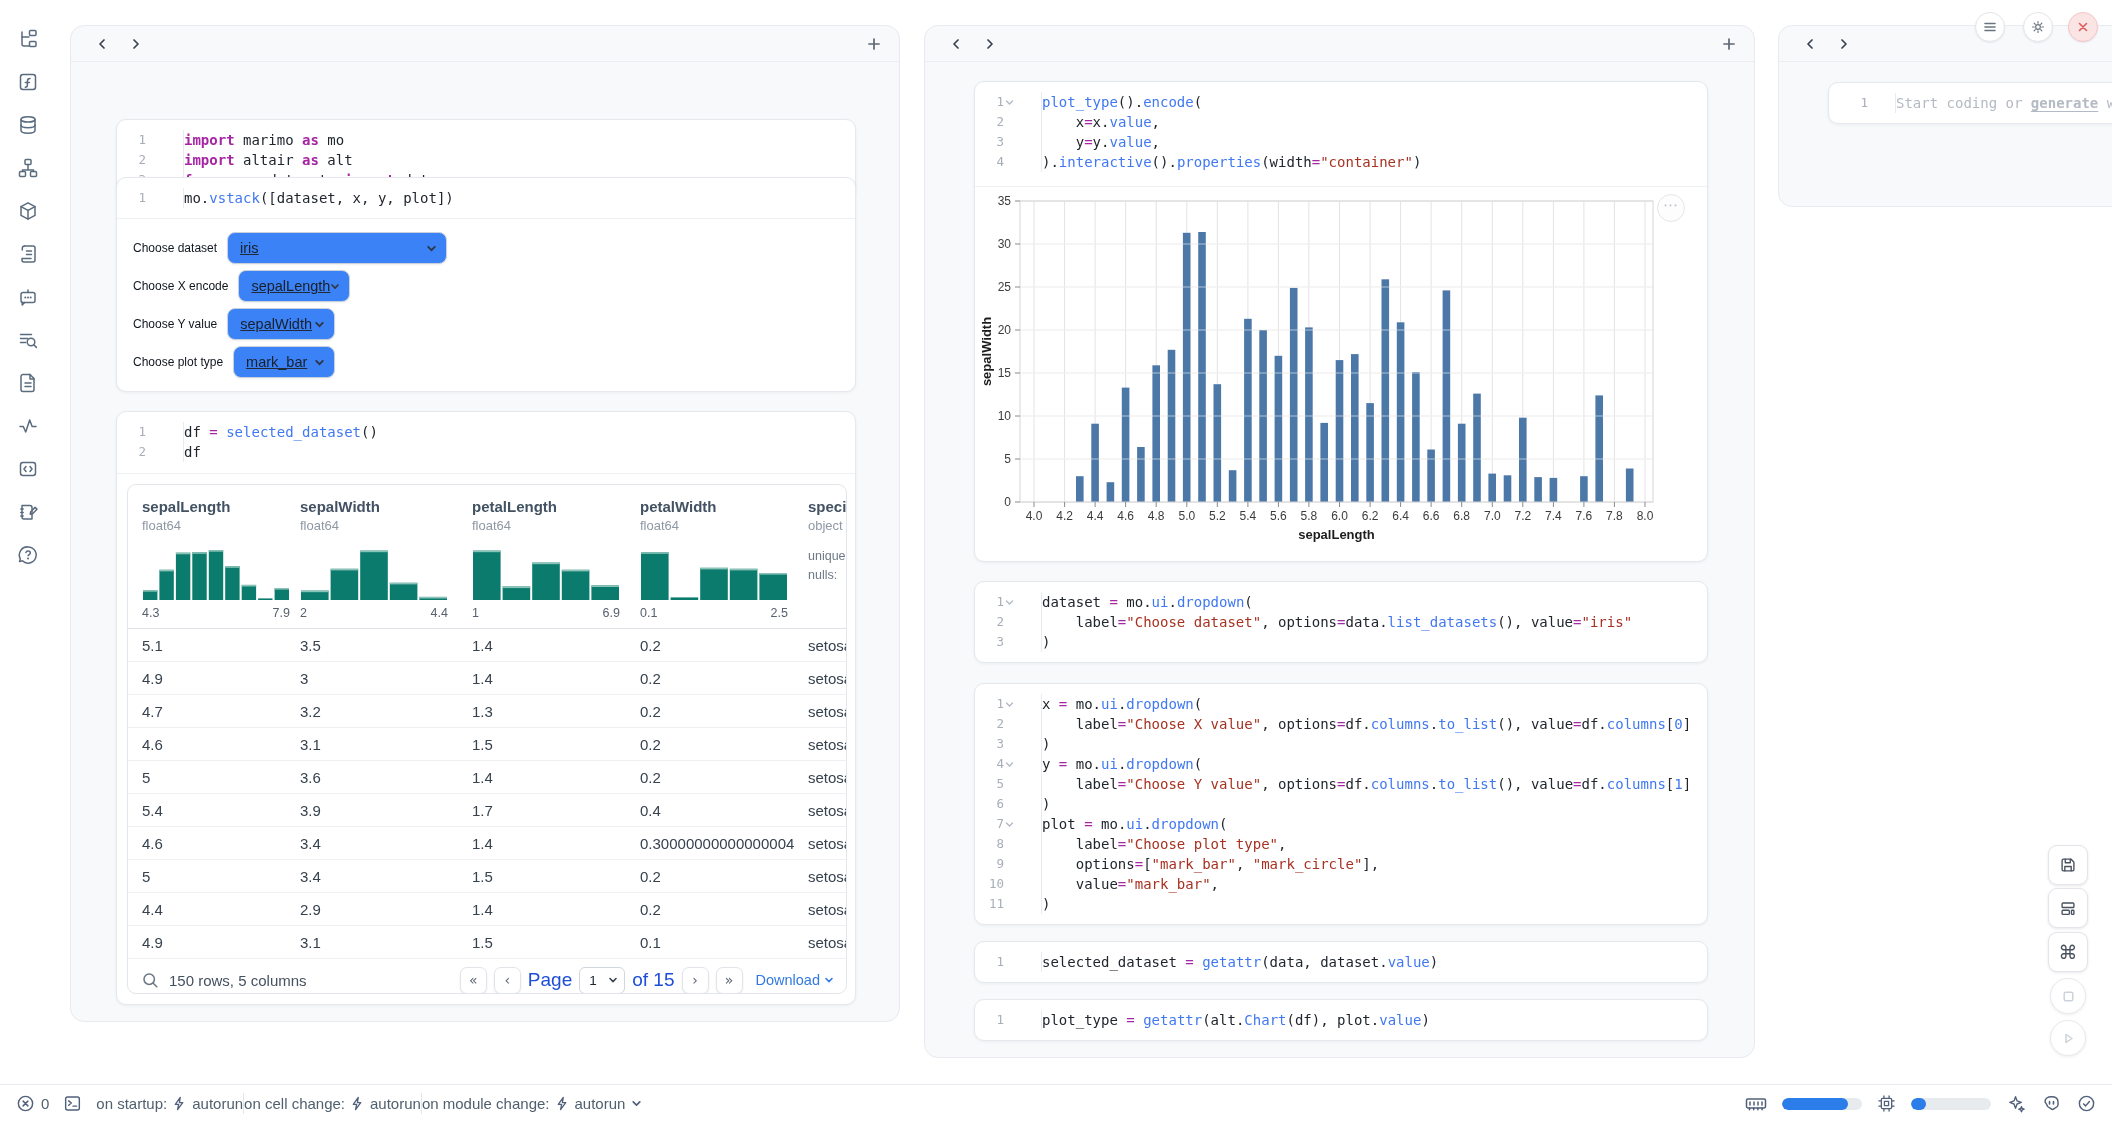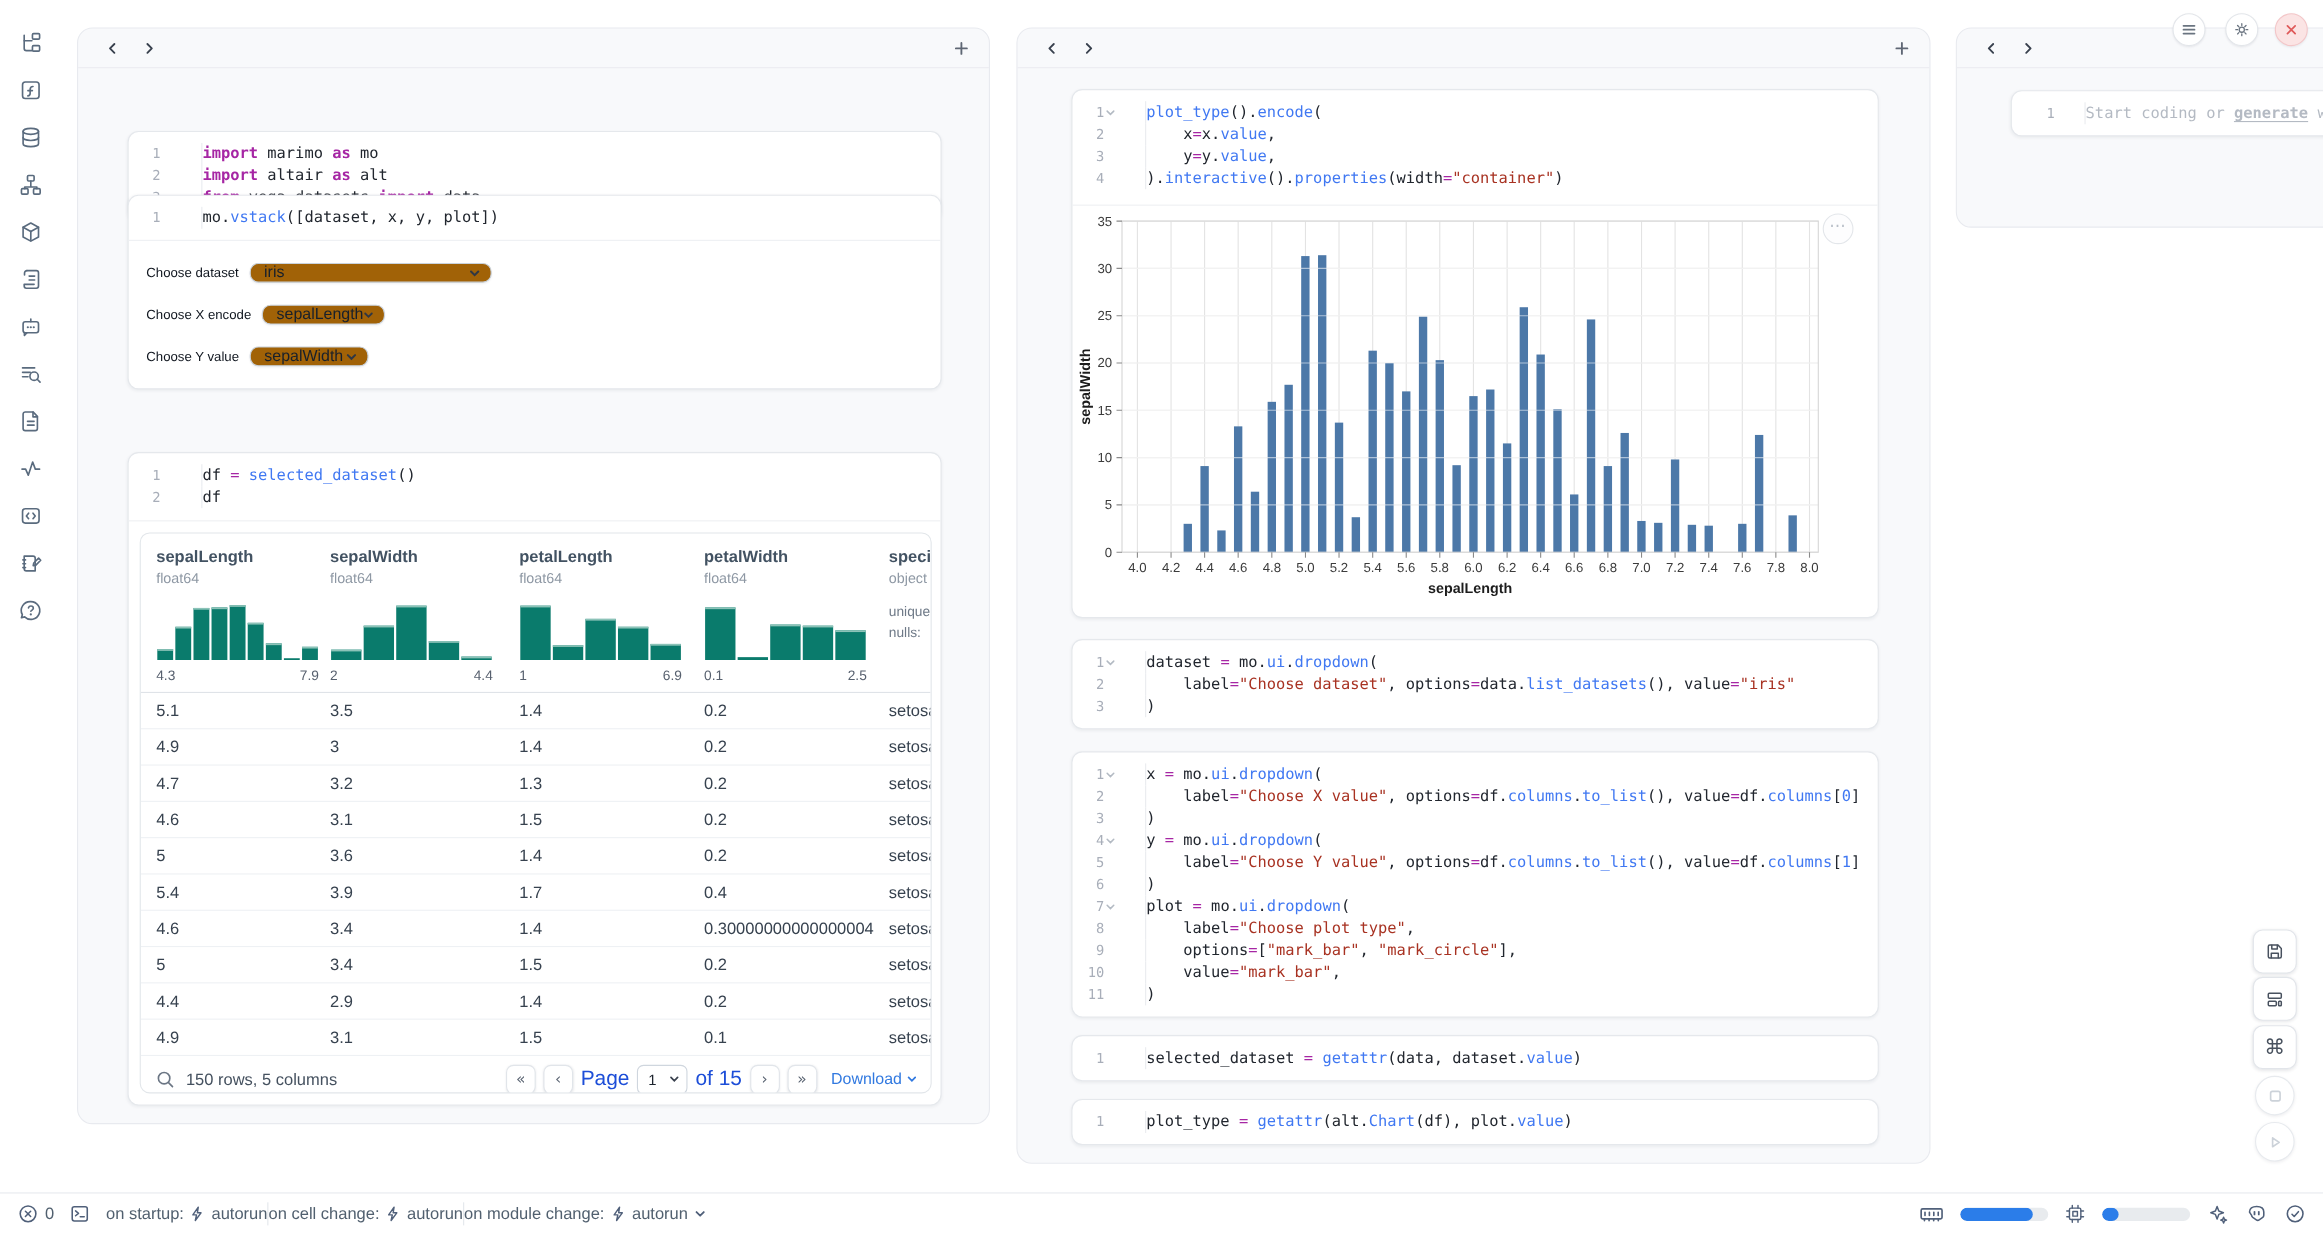--- a/index.html
+++ b/index.html
@@ -33,21 +33,21 @@
   .s { color:#a83222; }
   .o { color:#a626a4; }
   .d { color:#4078f2; }
   .outsep { border-top:1px solid #eef0f3; }
 
   
   .outpad { padding:14px 16px; }
   .drow { display:flex; align-items:center; height:30px; margin-bottom:8px; }
   .drow:last-child { margin-bottom:0; }
   .dlabel { font-size:12px; color:#10161f; margin-right:10px; }
-  .select { height:18px; background:#a16207; border:1px solid #c9d2dc; border-radius:8px; box-shadow:0 1px 2px rgba(20,30,50,.07); display:flex; align-items:center; justify-content:space-between; padding:0 9px 0 12px; cursor:pointer; }
+  .select { height:32px; background:#3b82f6; border:1px solid #c9d2dc; border-radius:8px; box-shadow:0 1px 2px rgba(20,30,50,.07); display:flex; align-items:center; justify-content:space-between; padding:0 9px 0 12px; cursor:pointer;text-decoration:underline; }
   .select span { font-size:14.5px; color:#18202b; }
 
   
   .tablebox { position:absolute; left:10px; top:72px; width:720px; height:510px; border:1px solid #e2e6ea; border-radius:9px; background:#fff; overflow:hidden; }
   .tgrid { display:grid; grid-template-columns:158px 172px 168px 168px 1fr; padding-left:14px; }
   .thead { border-bottom:1px solid #dfe3e8; padding-top:13px; padding-bottom:8px; }
   .cname { font-size:15px; font-weight:bold; color:#425262; white-space:nowrap; overflow:hidden; }
   .cdtype { font-size:13px; color:#8e98a4; margin-top:3px; white-space:nowrap; overflow:hidden; }
   .cmeta { font-size:12.5px; color:#6e7987; line-height:19px; margin-top:14px; white-space:nowrap; overflow:hidden; }
   .histwrap { margin-top:10px; width:148px; }
@@ -262,20 +262,29 @@
               <span>sepalLength</span>
               <svg width="11" height="11" viewBox="0 0 10 10" fill="none" stroke="#2f3744" stroke-width="1.7" stroke-linecap="round">
                 <polyline points="2,3.5 5,6.5 8,3.5"></polyline>
               </svg>
             </div>
           </div>
           <div class="drow">
             <span class="dlabel">Choose Y value</span>
             <div class="select" style="width: 108px;">
               <span>sepalWidth</span>
+              <svg width="11" height="11" viewBox="0 0 10 10" fill="none" stroke="#2f3744" stroke-width="1.7" stroke-linecap="round">
+                <polyline points="2,3.5 5,6.5 8,3.5"></polyline>
+              </svg>
+            </div>
+          </div>
+          <div class="drow">
+            <span class="dlabel">Choose plot type</span>
+            <div class="select" style="width: 102px;">
+              <span>mark_bar</span>
               <svg width="11" height="11" viewBox="0 0 10 10" fill="none" stroke="#2f3744" stroke-width="1.7" stroke-linecap="round">
                 <polyline points="2,3.5 5,6.5 8,3.5"></polyline>
               </svg>
             </div>
           </div>
         </div>
     </div>
 
     <div class="cell" style="left:45px;top:385px;width:740px;height:594px;">
       <div class="code">

